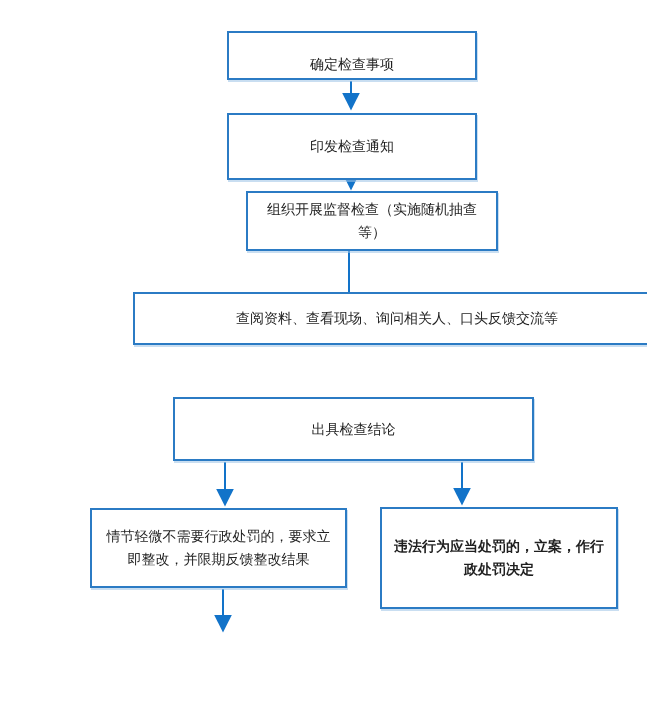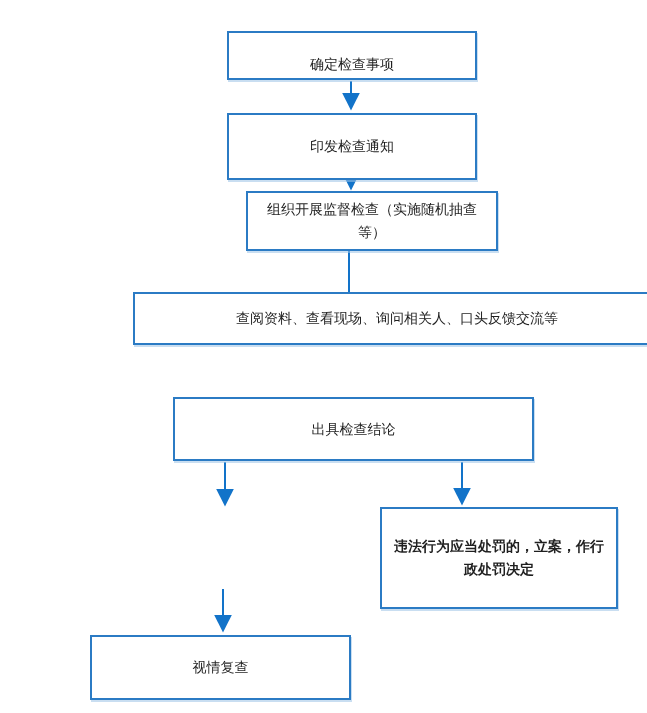--- a/index.html
+++ b/index.html
@@ -89,23 +89,24 @@
   </div>
 
   <div class="node n4">
     <span class="label">查阅资料、查看现场、询问相关人、口头反馈交流等</span>
   </div>
 
   <div class="node n5">
     <span class="label">出具检查结论</span>
   </div>
 
+  <div class="node n6">
+    <span class="label">情节轻微不需要行政处罚的，要求立
+即整改，并限期反馈整改结果</span>
+  </div>
 
   <div class="node n7">
     <span class="label">违法行为应当处罚的，立案，作行
 政处罚决定</span>
   </div>
 
-  <div class="node n8">
-    <span class="label">视情复查</span>
-  </div>
 
 </div>
 
 </body></html>

